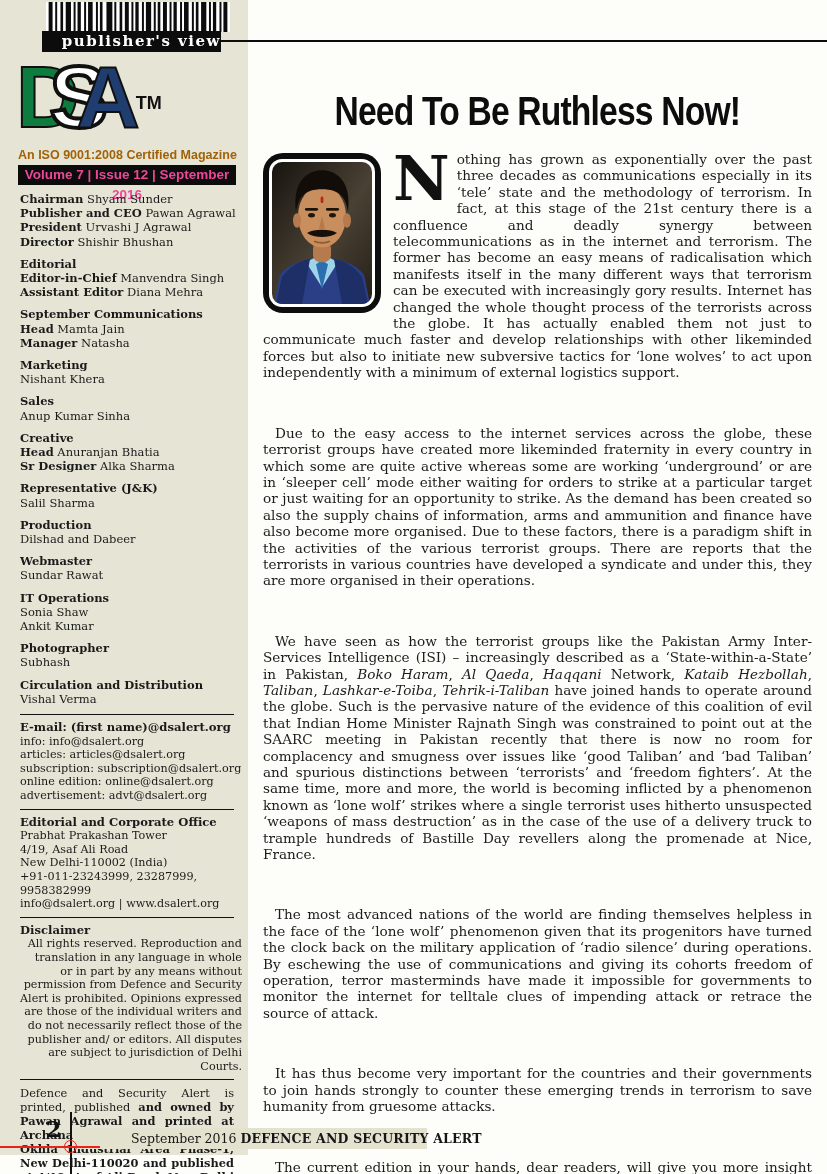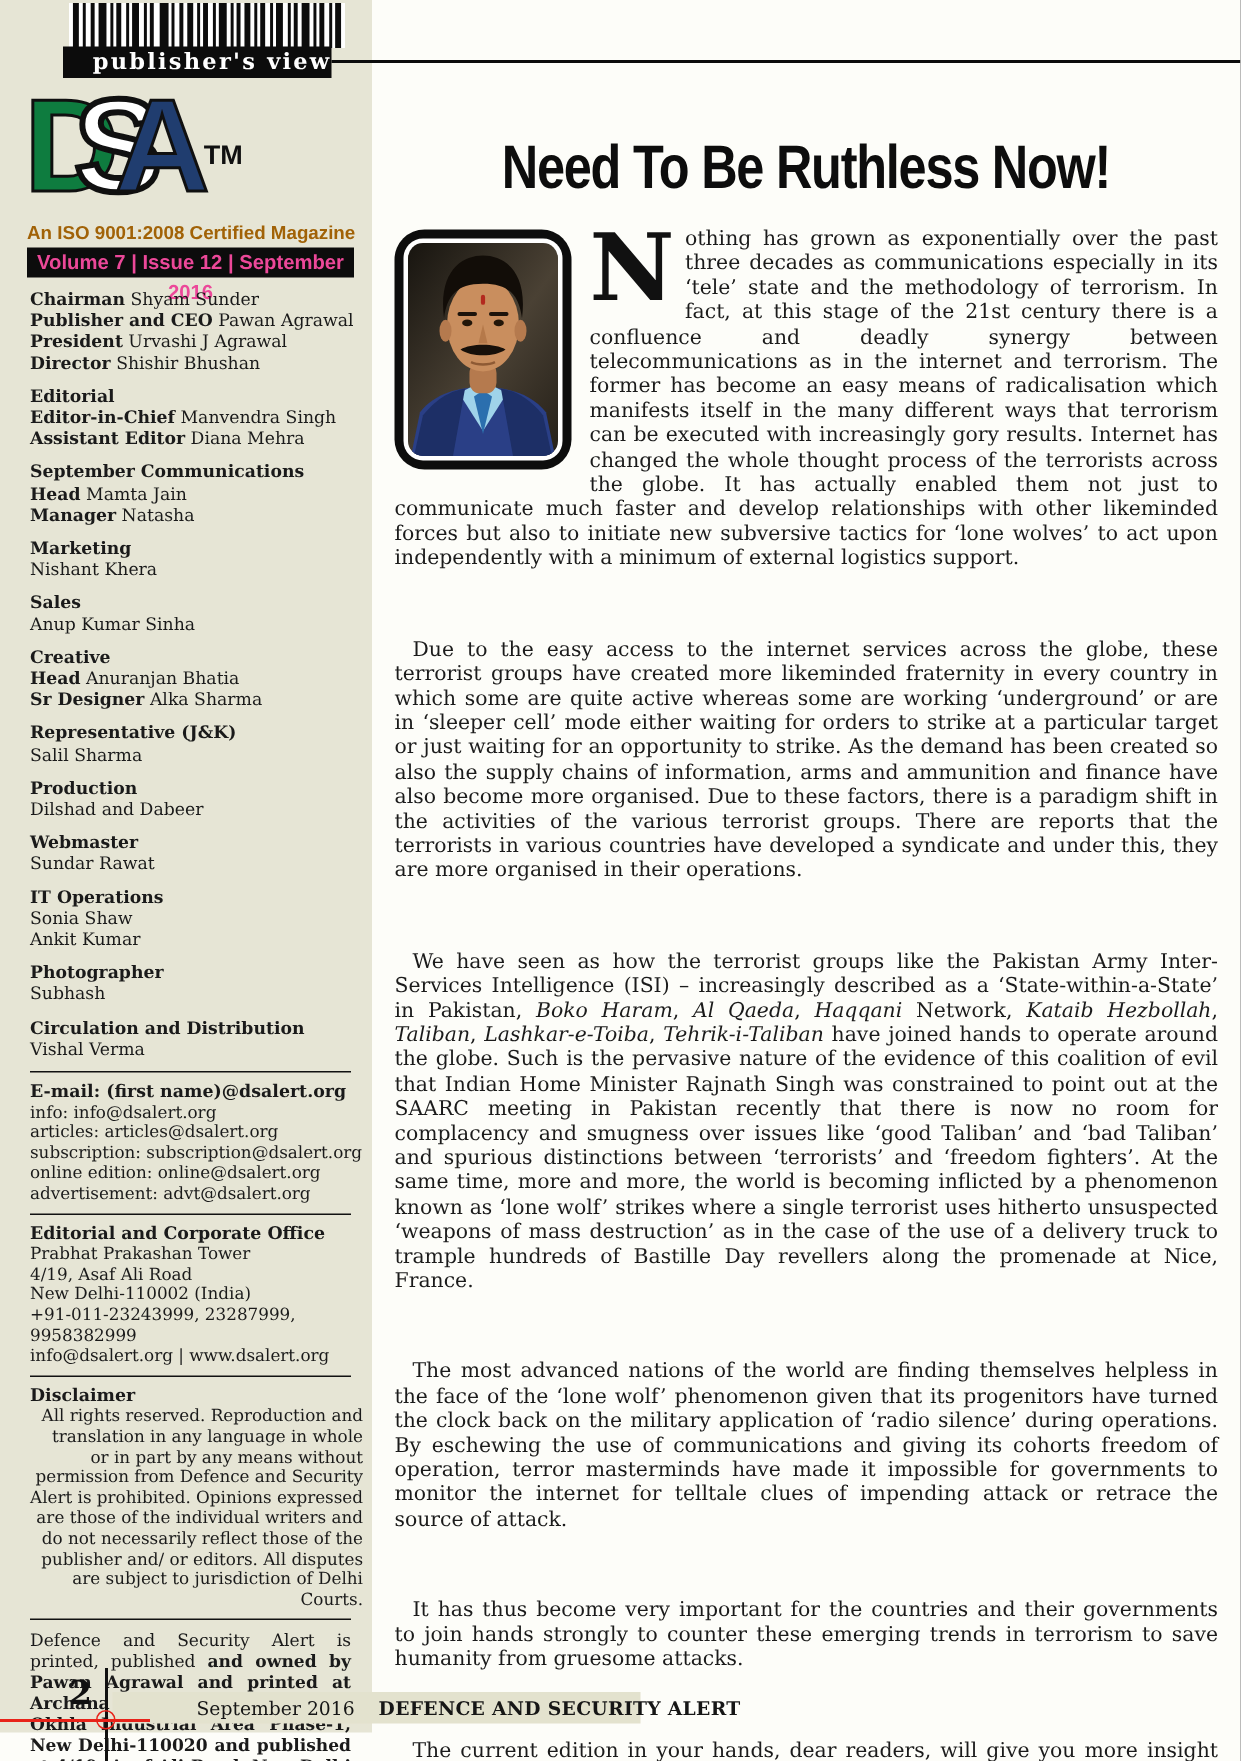--- a/index.html
+++ b/index.html
@@ -40,21 +40,21 @@
   .mast b { font-weight:bold; }
   .side-rule { border:0; border-top:1.6px solid #111; margin:6px 0 6px 0; width:214px; }
   .side-sec { margin-bottom:4px; font-size:11.2px; line-height:13.6px; }
   .side-sec .sec-head { font-weight:bold; font-size:11.6px; }
   .disc-text { text-align:right; }
   .imprint { font-size:11.4px; line-height:14px; text-align:justify; width:214px; }
   
   .page-num { position:absolute; left:46px; top:1116px; font-size:22px; font-weight:bold; color:#111; }
   .footer-bar { position:absolute; left:75px; top:1128px; width:352px; height:21px; background:#e3e2ce;
                 font-size:12.5px; line-height:21px; color:#161616; padding-left:56px; white-space:nowrap; }
-  .footer-bar b { margin-left:12px; font-size:12.5px; letter-spacing:0.2px; }
+  .footer-bar b { font-size:12.5px; letter-spacing:0.2px; }
   .crop-vline { position:absolute; left:70px; top:1112px; width:1.6px; height:62px; background:#111; }
   .crop-hline { position:absolute; left:0; top:1146px; width:100px; height:1.6px; background:#e8231a; }
   .crop-circle { position:absolute; left:64px; top:1140px; width:13px; height:13px; border:1.4px solid #e8231a; border-radius:50%; }
   
   .main { position:absolute; left:263px; top:88px; width:549px; }
   .art-title { text-align:center; margin-bottom:16px; }
   .art-title span {
     display:inline-block; font-family:"Liberation Sans",sans-serif; font-weight:900;
     font-size:41px; color:#0d0d0d; white-space:nowrap; transform:scaleX(0.82); letter-spacing:-1px;
   }

